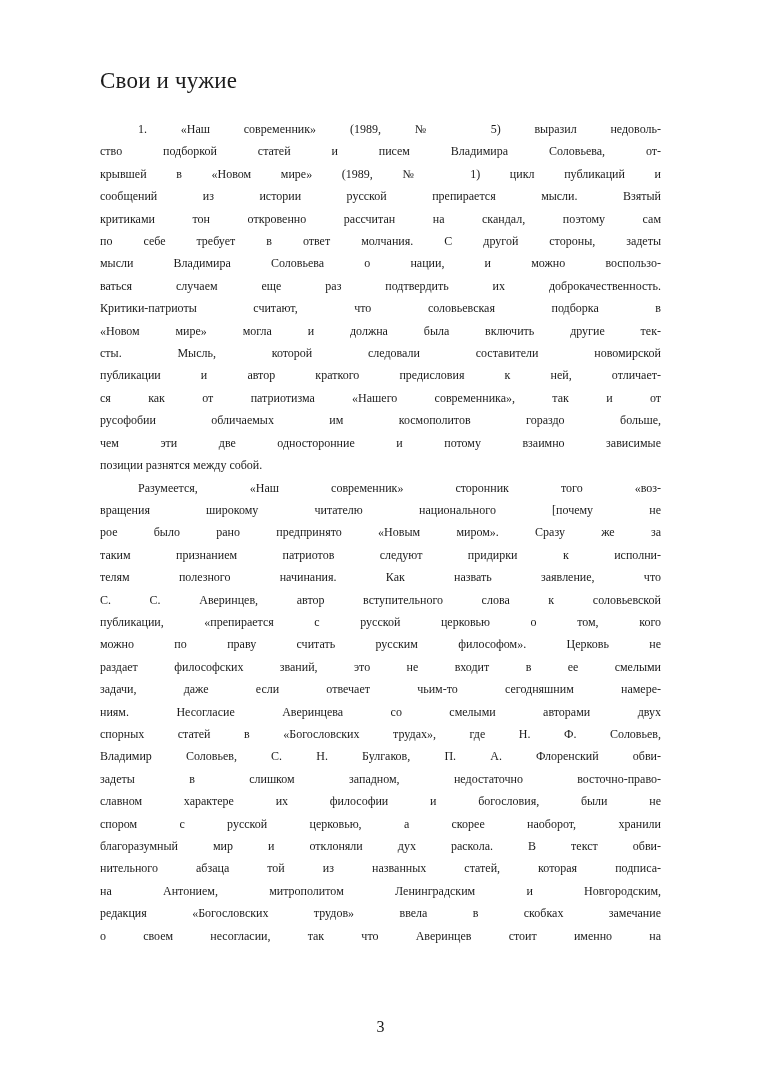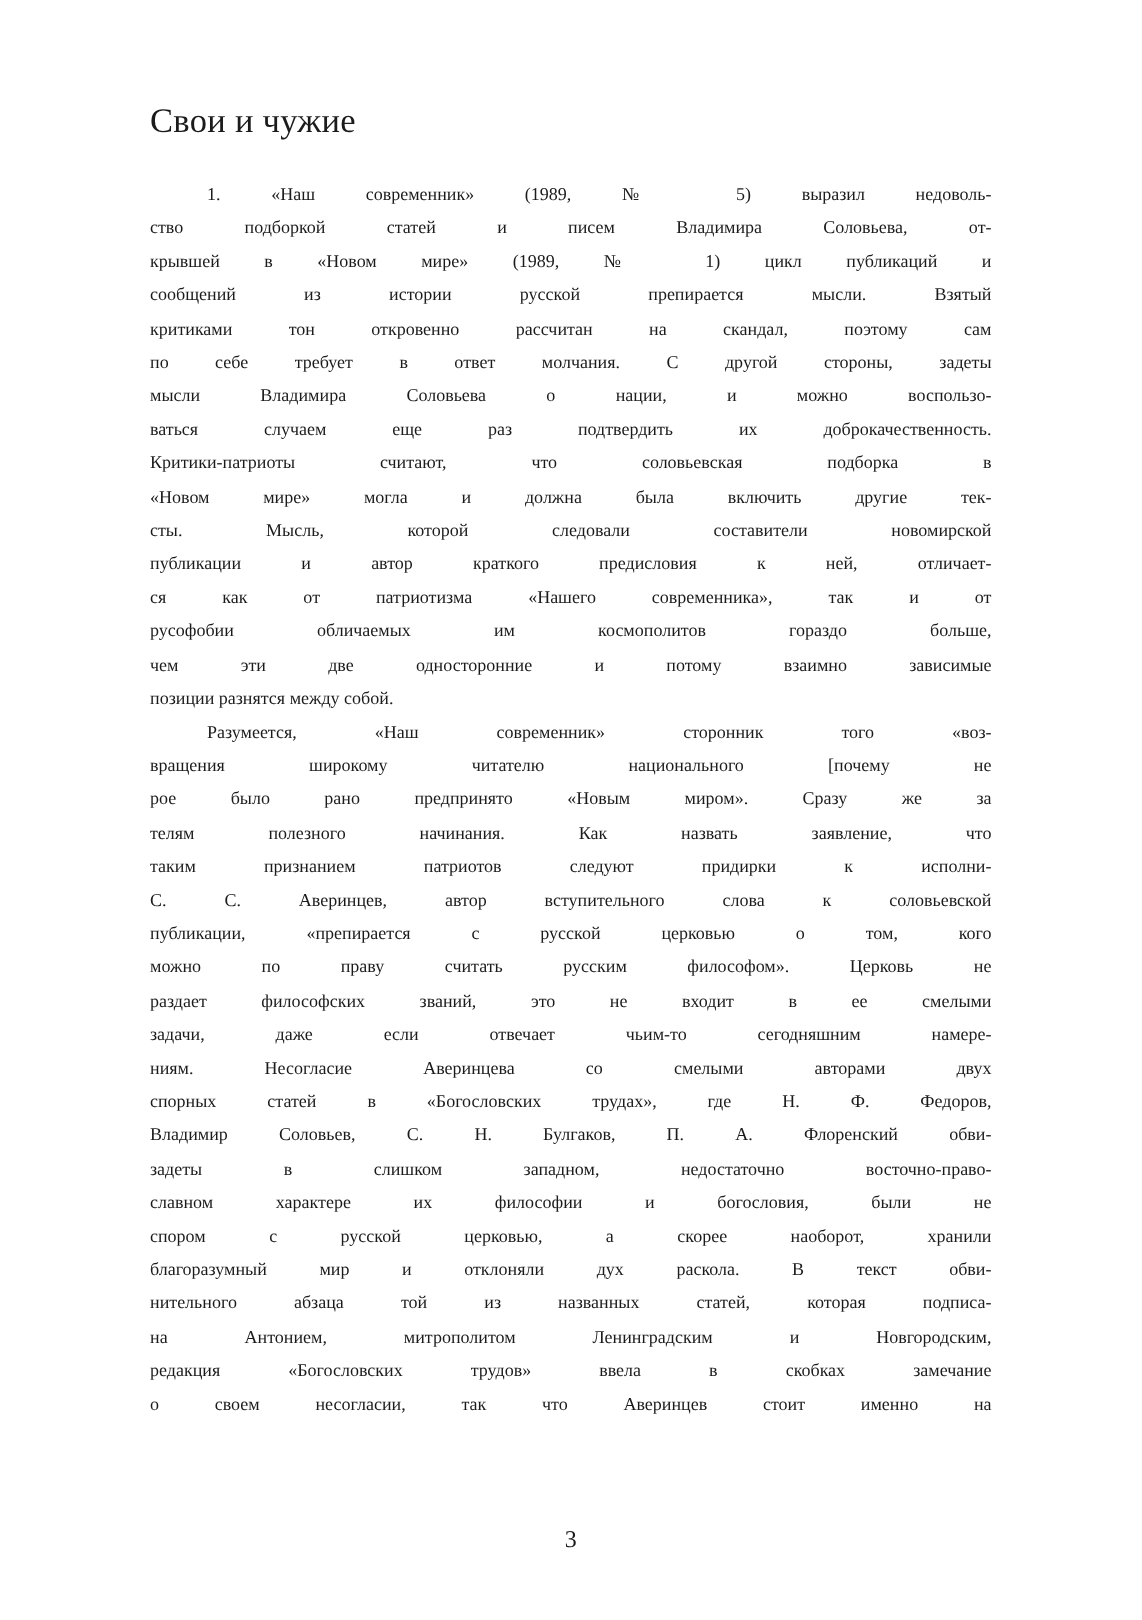--- a/index.html
+++ b/index.html
@@ -67,29 +67,29 @@
         <div class="line">публикации и автор краткого предисловия к ней, отличает-</div>
         <div class="line">ся как от патриотизма «Нашего современника», так и от</div>
         <div class="line">русофобии обличаемых им космополитов гораздо больше,</div>
         <div class="line">чем эти две односторонние и потому взаимно зависимые</div>
         <div class="line last">позиции разнятся между собой.</div>
       </div>
       <div class="paragraph">
         <div class="line first">Разумеется, «Наш современник» сторонник того «воз-</div>
         <div class="line">вращения широкому читателю национального [почему не</div>
         <div class="line">рое было рано предпринято «Новым миром». Сразу же за</div>
+        <div class="line">таким признанием патриотов следуют придирки к исполни-</div>
         <div class="line">телям полезного начинания. Как назвать заявление, что</div>
-        <div class="line">таким признанием патриотов следуют придирки к исполни-</div>
         <div class="line">С. С. Аверинцев, автор вступительного слова к соловьевской</div>
         <div class="line">публикации, «препирается с русской церковью о том, кого</div>
         <div class="line">можно по праву считать русским философом». Церковь не</div>
         <div class="line">раздает философских званий, это не входит в ее смелыми</div>
         <div class="line">задачи, даже если отвечает чьим-то сегодняшним намере-</div>
         <div class="line">ниям. Несогласие Аверинцева со смелыми авторами двух</div>
-        <div class="line">спорных статей в «Богословских трудах», где Н. Ф. Федоров,</div>
+        <div class="line">спорных статей в «Богословских трудах», где Н. Ф. Соловьев,</div>
         <div class="line">Владимир Соловьев, С. Н. Булгаков, П. А. Флоренский обви-</div>
         <div class="line">задеты в слишком западном, недостаточно восточно-право-</div>
         <div class="line">славном характере их философии и богословия, были не</div>
         <div class="line">спором с русской церковью, а скорее наоборот, хранили</div>
         <div class="line">благоразумный мир и отклоняли дух раскола. В текст обви-</div>
         <div class="line">нительного абзаца той из названных статей, которая подписа-</div>
         <div class="line">на Антонием, митрополитом Ленинградским и Новгородским,</div>
         <div class="line">редакция «Богословских трудов» ввела в скобках замечание</div>
         <div class="line">о своем несогласии, так что Аверинцев стоит именно на</div>
       </div>

